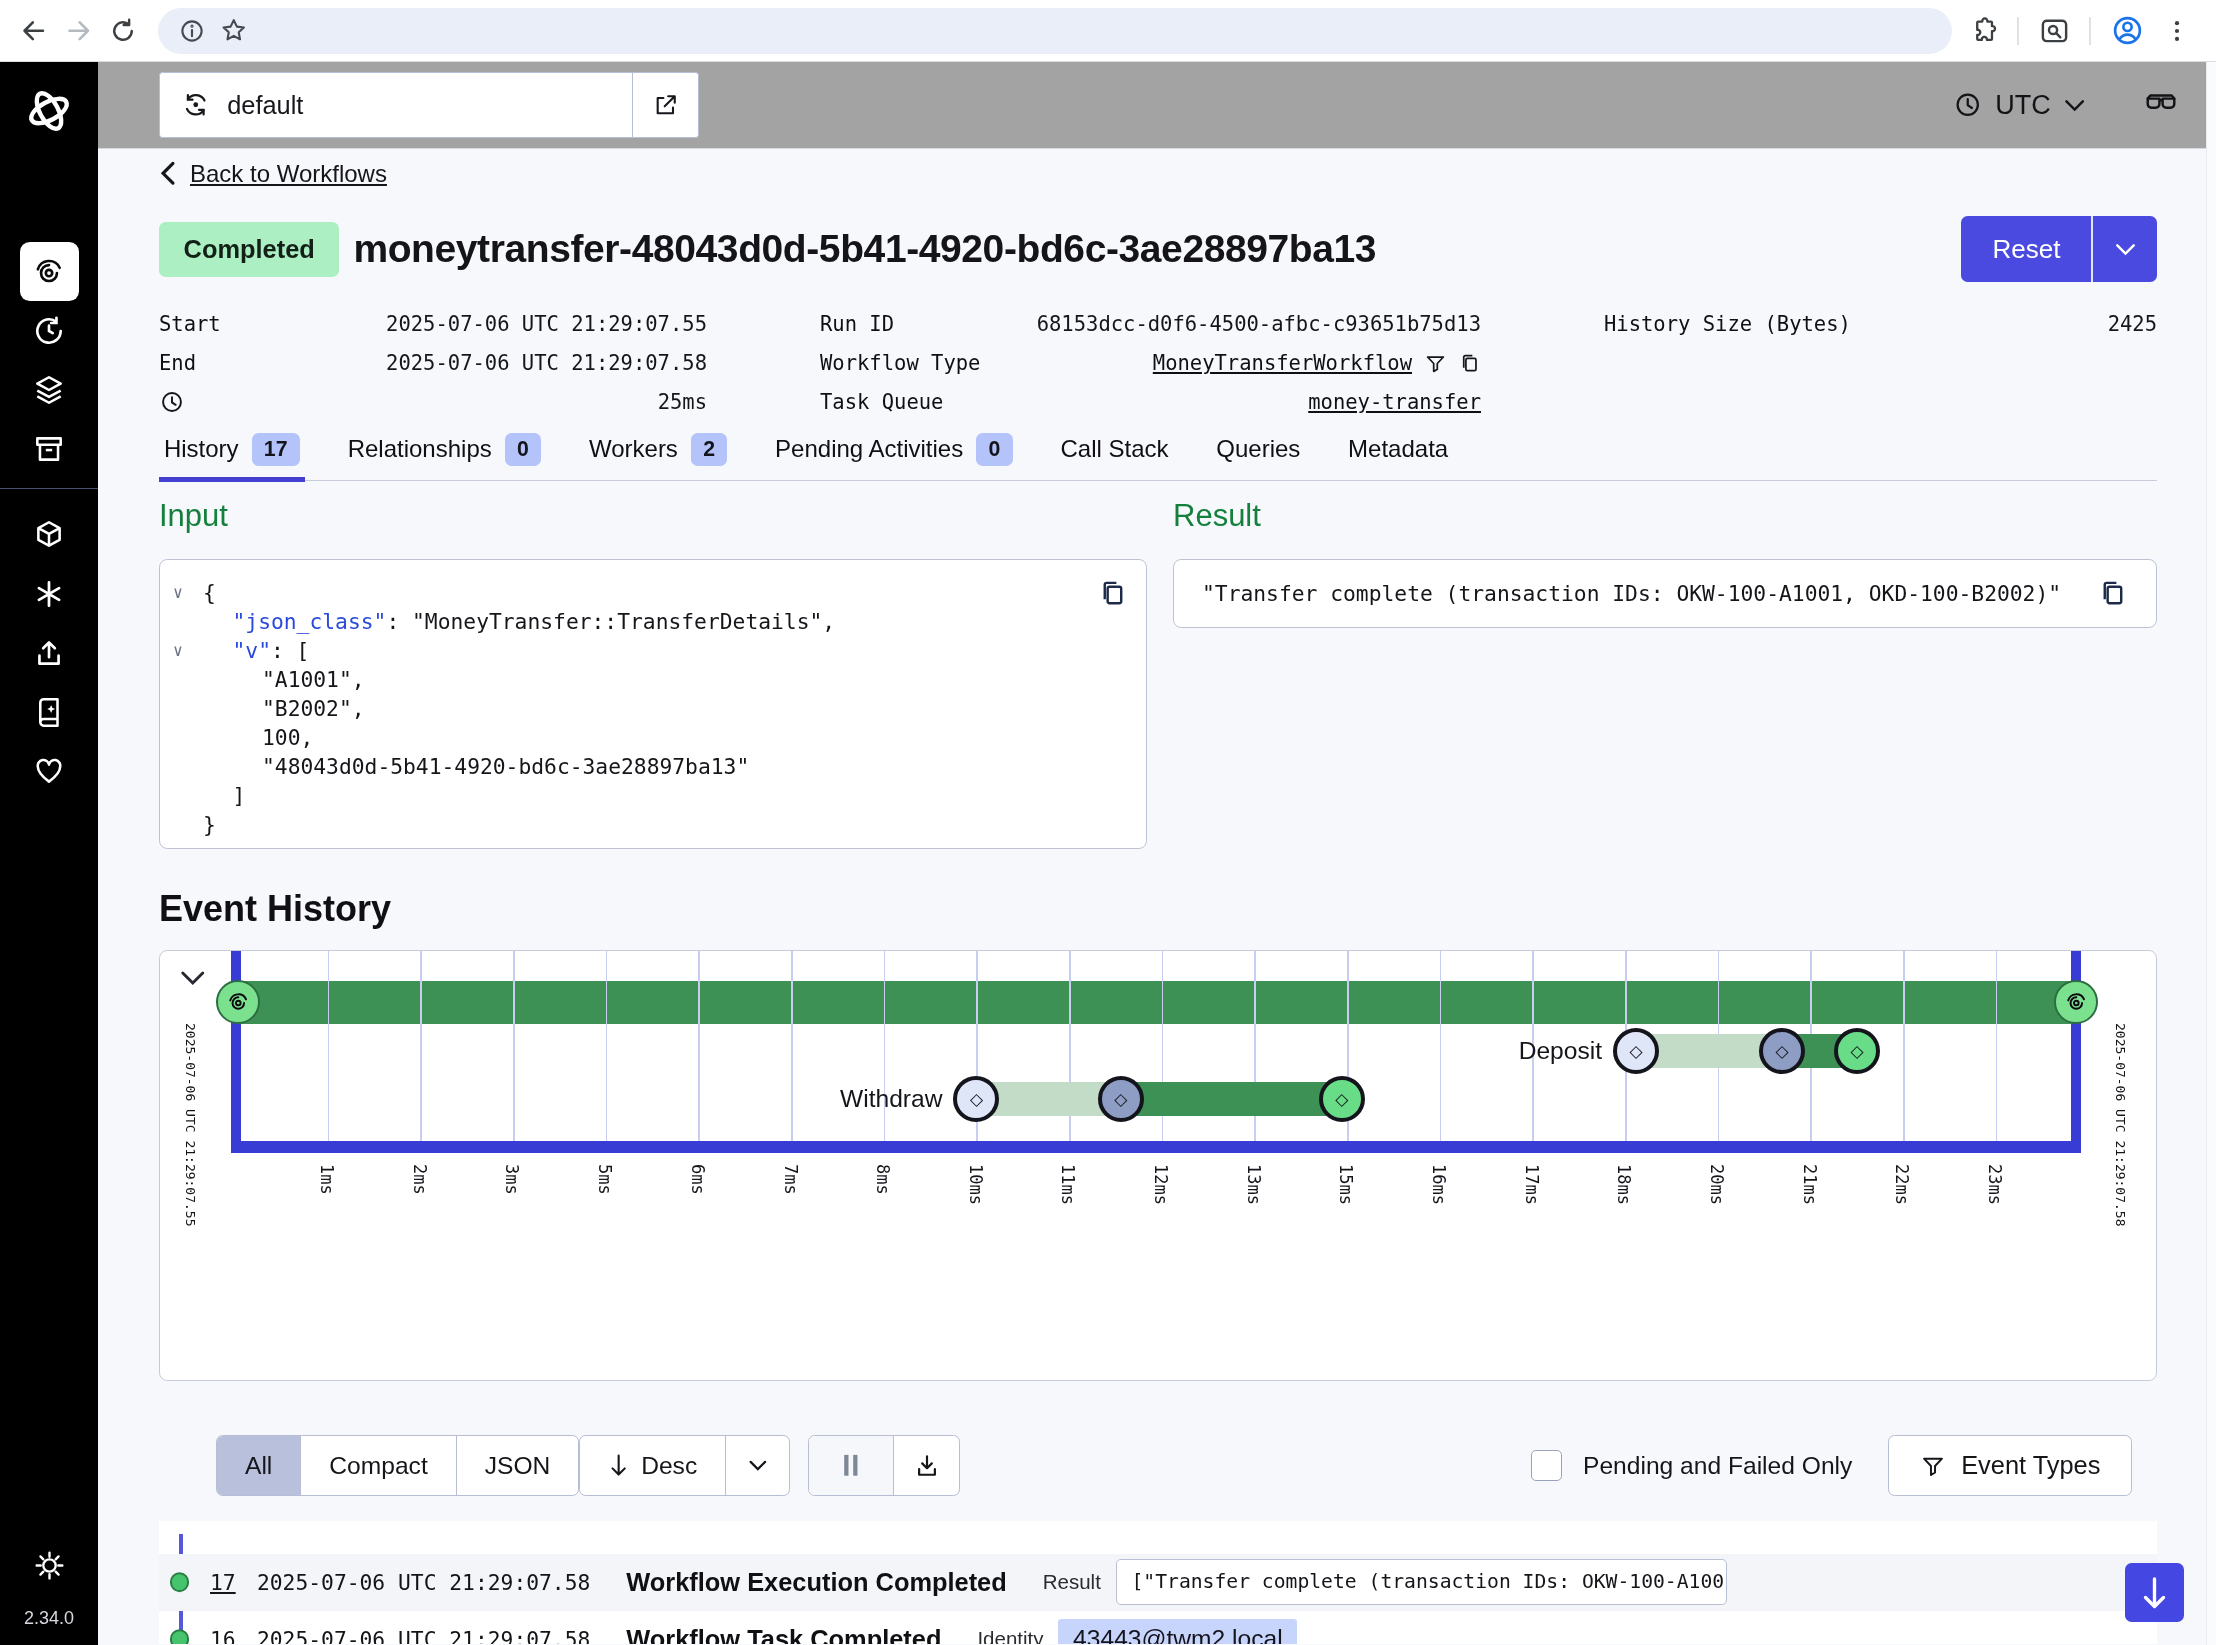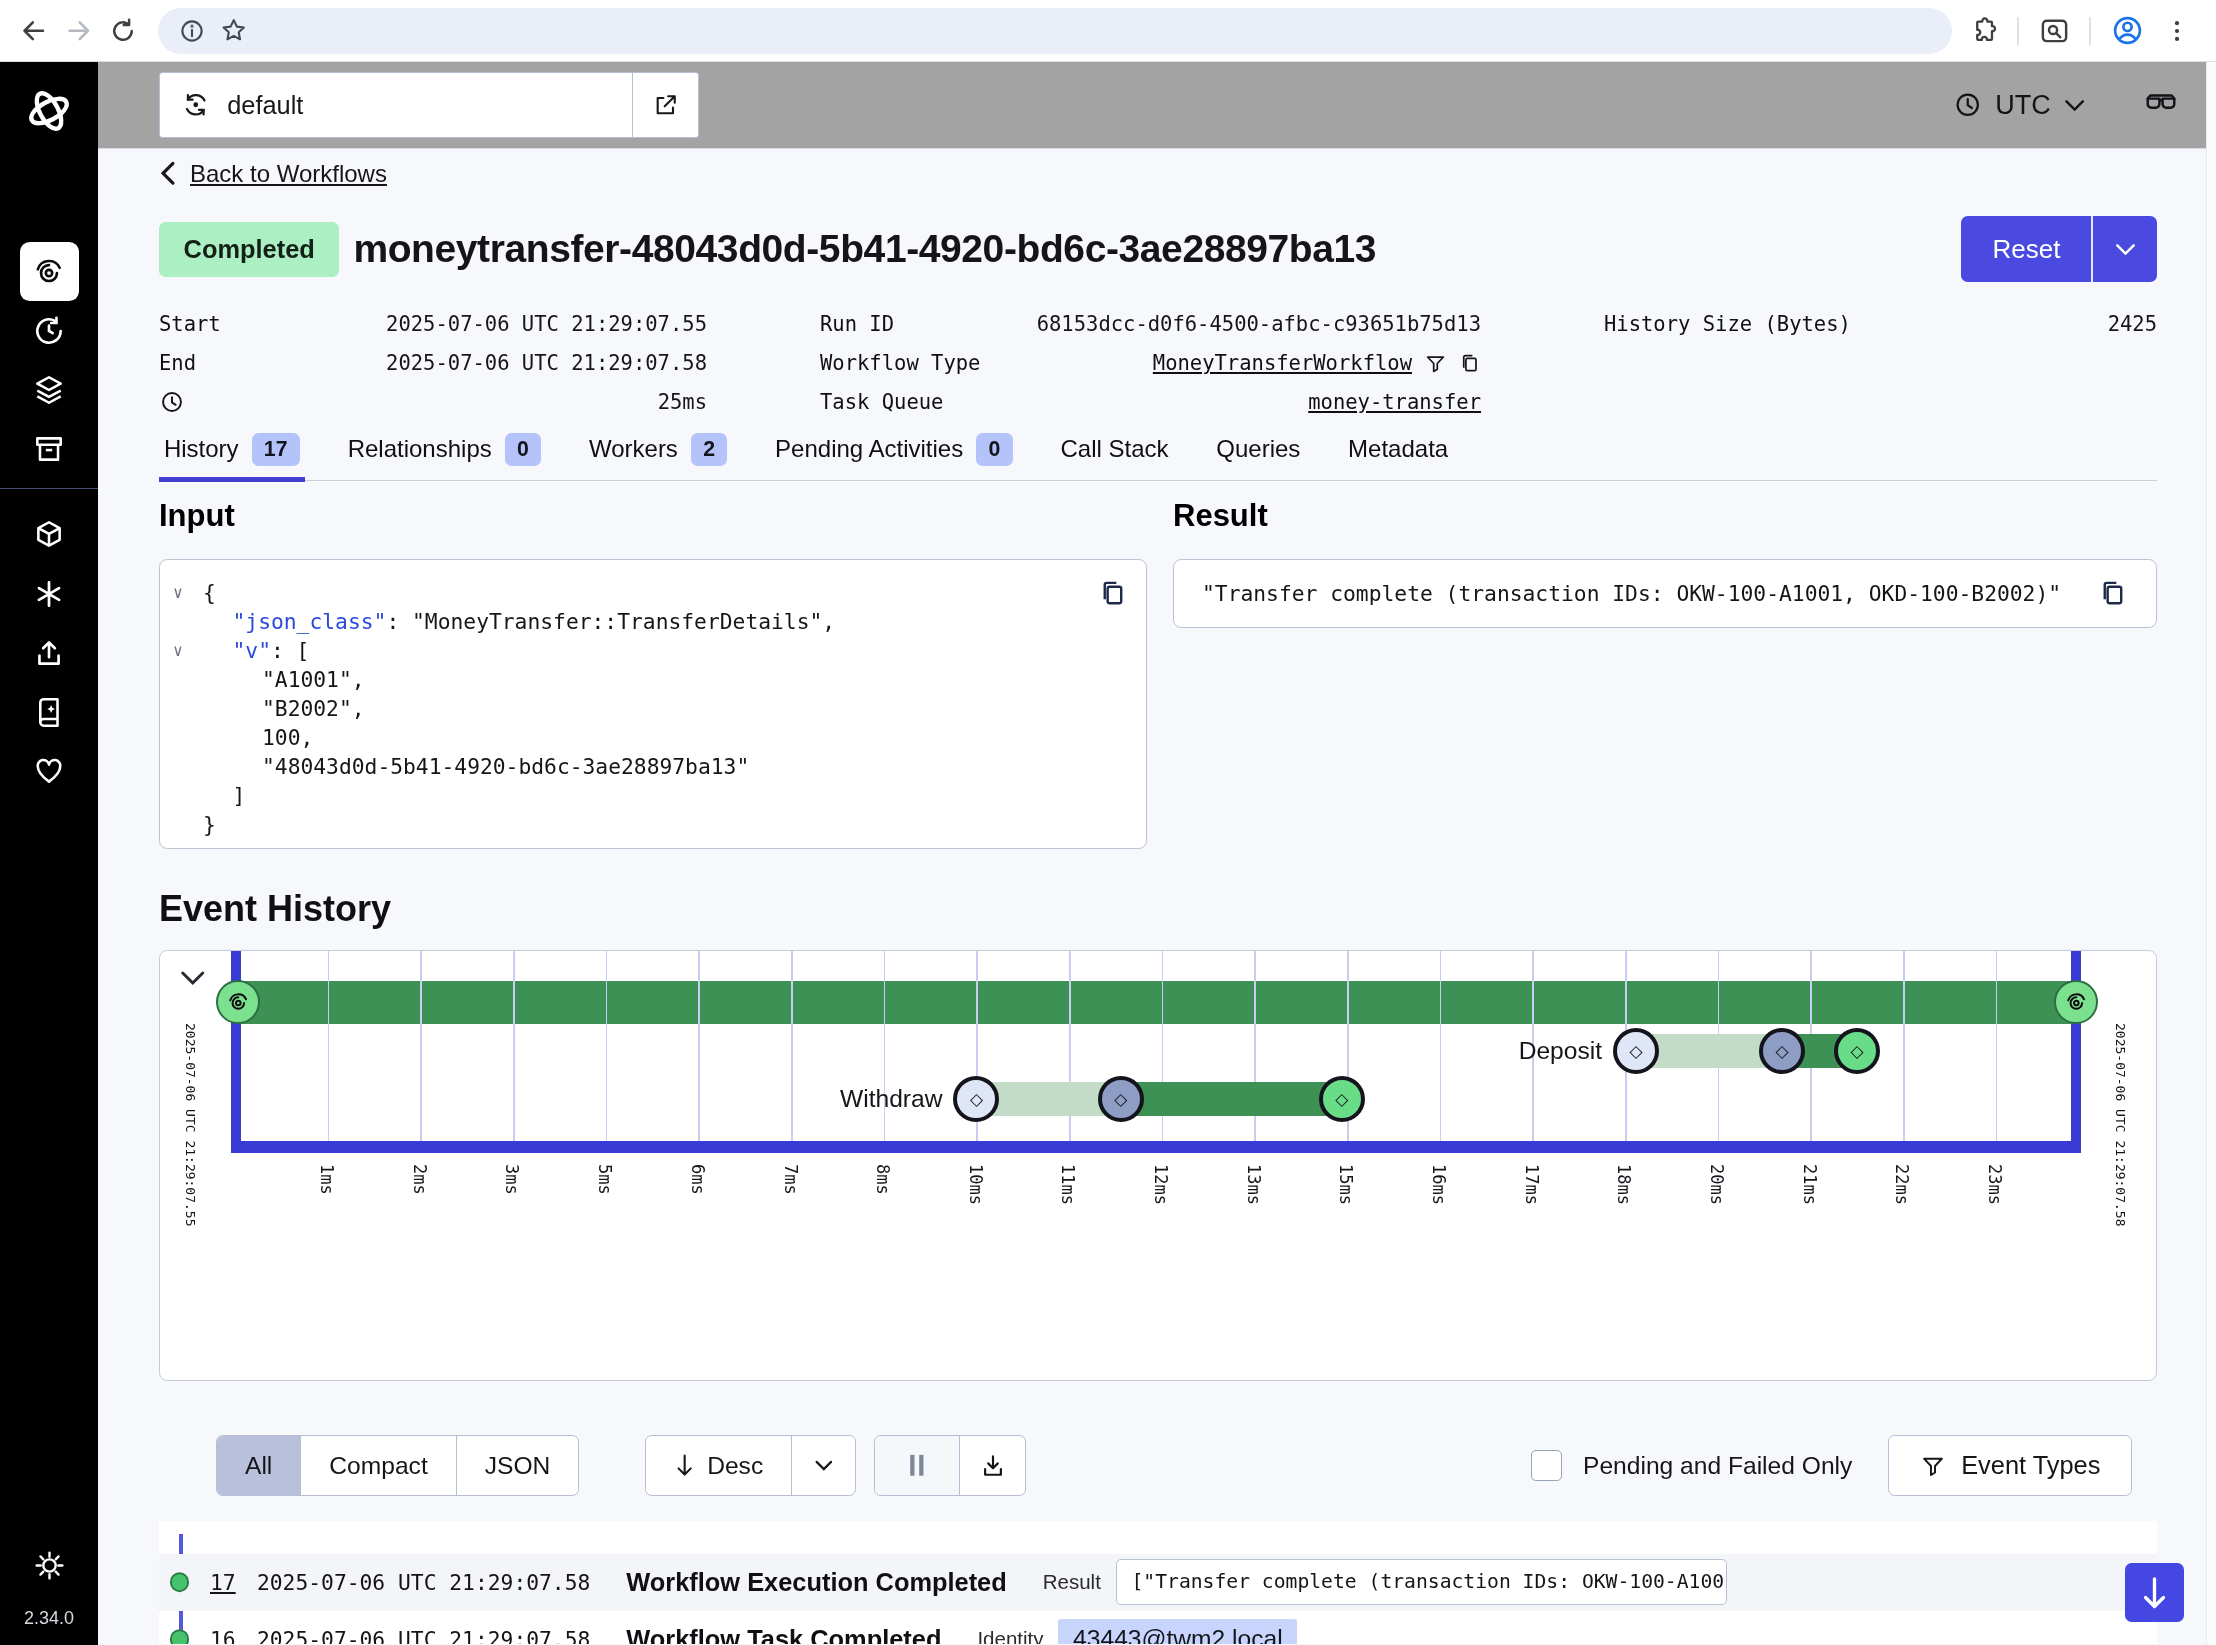--- a/index.html
+++ b/index.html
@@ -65,21 +65,21 @@
 
   
   .tabs{display:flex;gap:38px;border-bottom:1.6px solid #c9cdd9;height:51px;margin-bottom:14.8px}
   .tab{display:flex;align-items:center;gap:13px;padding:0 4.9px 11.5px;font-size:24px;font-weight:500;
        color:#101014;position:relative;cursor:pointer}
   .tab.active::after{content:"";position:absolute;left:0;right:0;bottom:-1.6px;height:4.1px;background:#433fd0}
   .tab-badge{background:#b5c3fb;border-radius:6.6px;padding:4.1px 12.3px;font-size:21.3px;font-weight:600;color:#14141c}
 
   
   .io-row{display:flex;gap:26px;margin-bottom:38px}
-  .io-col h2{margin:0 0 24.6px;font-size:31px;line-height:39px;font-weight:700;color:#000000}
+  .io-col h2{margin:0 0 24.6px;font-size:31px;line-height:39px;font-weight:400;color:#15803d}
   .io-input{width:988px;flex-shrink:0}
   .io-result{flex:1;min-width:0}
   .panel{background:#fff;border:1.6px solid #bcc2d4;border-radius:8.2px;position:relative}
   .input-panel{height:290px;padding:18px 57px 0 0}
   .result-panel{height:69px;display:flex;align-items:center;padding:0 28px;font-size:21.3px}
   .copy-btn{position:absolute;top:18px;right:18px;cursor:pointer}
   .json-line{display:flex;height:29px;align-items:center;font-family:"DejaVu Sans Mono",monospace;
              font-size:21.3px;color:#15151a;white-space:pre}
   .json-gutter{width:43px;padding-left:13px;color:#6e7484;font-size:16.4px}
   .json-key{color:#2a4adb}
@@ -114,21 +114,21 @@
   .tl-side{position:absolute;top:72px;font-family:"DejaVu Sans Mono",monospace;font-size:13px;color:#15151a}
   .tl-side.left{left:23px}.tl-side.right{right:28px}
 
   
   .controls{margin-top:54px;height:61px;display:flex;}
   .btn-group{display:flex;height:61px;border:1.6px solid #b6bdd4;border-radius:6.6px;overflow:hidden;background:#fff}
   .bg-seg{display:flex;align-items:center;justify-content:center;padding:0 28px;font-size:24.6px;color:#15151a;cursor:pointer}
   .bg-seg + .bg-seg{border-left:1.6px solid #b6bdd4}
   .bg-seg.active{background:#b9c0dc}
   .views{margin-left:57px}
-  .sort{margin-left:66px}
+  .sort{}
   .sort .arrow{margin-right:11.5px}
   .caret-seg{width:64px;padding:0}
   .pausedl{margin-left:18px}
   .pause-seg{width:84px;background:#f5f7fa;padding:0}
   .dl-seg{width:66px;padding:0}
   .pf{margin-left:auto;display:flex;align-items:center;gap:21.3px;cursor:pointer}
   .checkbox{width:31px;height:31px;border:1.6px solid #98a2bd;border-radius:4.9px;background:#fff}
   .pf-label{font-size:24.6px;color:#15151a}
   .evt-types{margin-left:36px;margin-right:24.6px;height:61px;display:flex;align-items:center;gap:14.8px;
              padding:0 31px;border:1.6px solid #b6bdd4;border-radius:6.6px;background:#fff;font-size:25.4px;cursor:pointer}

